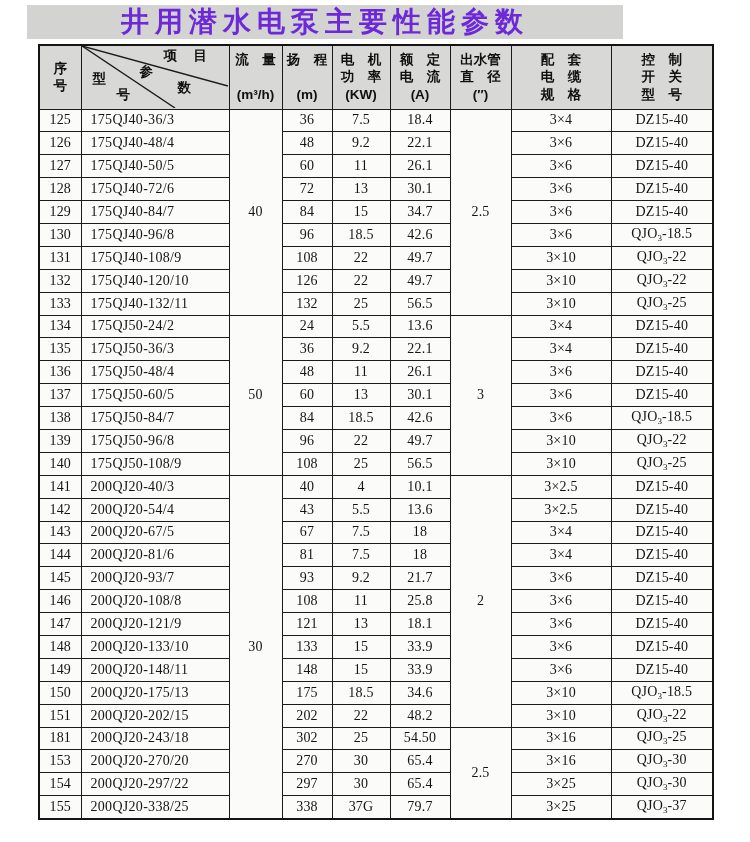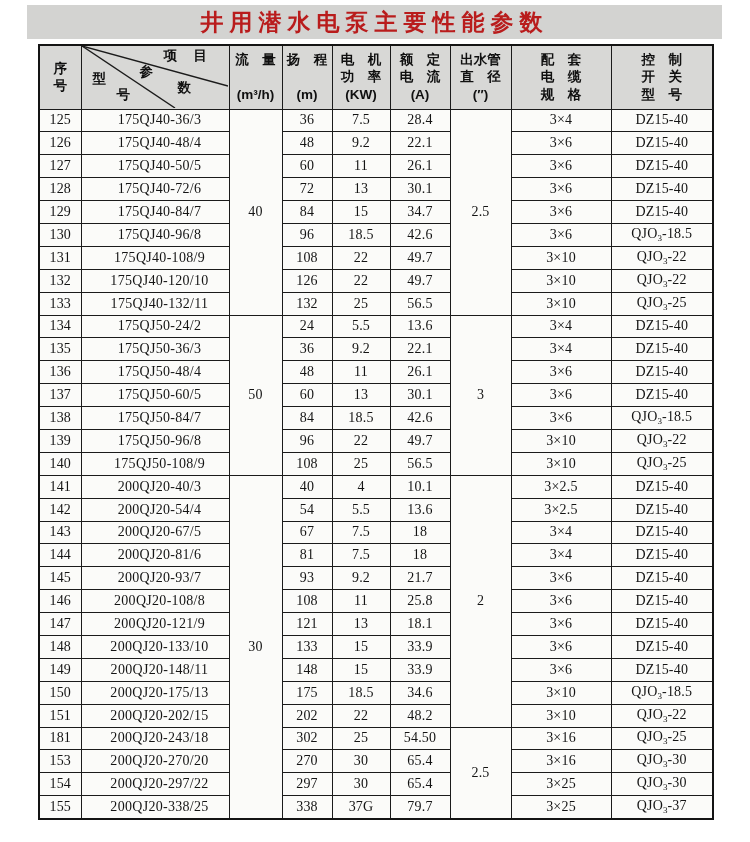--- a/index.html
+++ b/index.html
@@ -3,25 +3,25 @@
 <meta charset="utf-8">
 <style>
   html,body{margin:0;padding:0;}
   body{
     width:750px;height:842px;position:relative;
     background:#ffffff;color:#141414;
     font-family:"Liberation Serif","DejaVu Serif",serif;
     overflow:hidden;
   }
   .title-band{
-    position:absolute;left:27px;top:5px;width:695px;height:34px;
+    position:absolute;left:27px;top:5px;width:596px;height:34px;
     background:#d3d3d1;
     display:flex;align-items:center;justify-content:center;
     font-family:"Liberation Sans","DejaVu Sans",sans-serif;
-    font-weight:bold;font-size:23px;letter-spacing:6px;color:#b91c1c;
+    font-weight:bold;font-size:28px;letter-spacing:6px;color:#6d28d9;
   }
   table.pump{
     position:absolute;left:38px;top:44px;width:674px;
     border-collapse:collapse;table-layout:fixed;
     border:2px solid #141414;
   }
   .pump th,.pump td{
     border:1.5px solid #1b1b1b;
     padding:0;margin:0;
     text-align:center;vertical-align:middle;
@@ -35,21 +35,21 @@
     font-weight:600;font-size:13.5px;line-height:1.3;
     white-space:pre-line;color:#101010;
   }
   .corner{position:relative;padding:0;}
   .corner svg{position:absolute;left:0;top:0;}
   .cch{
     position:absolute;font-size:13.5px;line-height:1;
     font-family:"Liberation Sans","DejaVu Sans",sans-serif;font-weight:600;
   }
   .pump tbody td{font-size:14px;line-height:1;background:#fbfbf9;}
-  td.model{text-align:center;padding-left:9px;letter-spacing:0.3px;}
+  td.model{text-align:left;padding-left:9px;letter-spacing:0.3px;}
   td.num{letter-spacing:0.2px;}
   .sub{font-size:9px;vertical-align:-3px;letter-spacing:0;}
 </style>
 </head>
 <body>
 
 <div class="title-band">井用潜水电泵主要性能参数</div>
 
 <table class="pump">
   <colgroup>
@@ -96,21 +96,21 @@
 型　号</th>
     </tr>
   </thead>
   <tbody id="tb">
       <tr>
         <td class="num">125</td>
         <td class="model">175QJ40-36/3</td>
         <td class="num" rowspan="9">40</td>
         <td class="num">36</td>
         <td class="num">7.5</td>
-        <td class="num">28.4</td>
+        <td class="num">18.4</td>
         <td class="num" rowspan="9">2.5</td>
         <td class="num">3×4</td>
         <td class="num">DZ15-40</td>
       </tr>
       <tr>
         <td class="num">126</td>
         <td class="model">175QJ40-48/4</td>
         <td class="num">48</td>
         <td class="num">9.2</td>
         <td class="num">22.1</td>
@@ -252,21 +252,21 @@
         <td class="num">40</td>
         <td class="num">4</td>
         <td class="num">10.1</td>
         <td class="num" rowspan="11">2</td>
         <td class="num">3×2.5</td>
         <td class="num">DZ15-40</td>
       </tr>
       <tr>
         <td class="num">142</td>
         <td class="model">200QJ20-54/4</td>
-        <td class="num">54</td>
+        <td class="num">43</td>
         <td class="num">5.5</td>
         <td class="num">13.6</td>
         <td class="num">3×2.5</td>
         <td class="num">DZ15-40</td>
       </tr>
       <tr>
         <td class="num">143</td>
         <td class="model">200QJ20-67/5</td>
         <td class="num">67</td>
         <td class="num">7.5</td>

